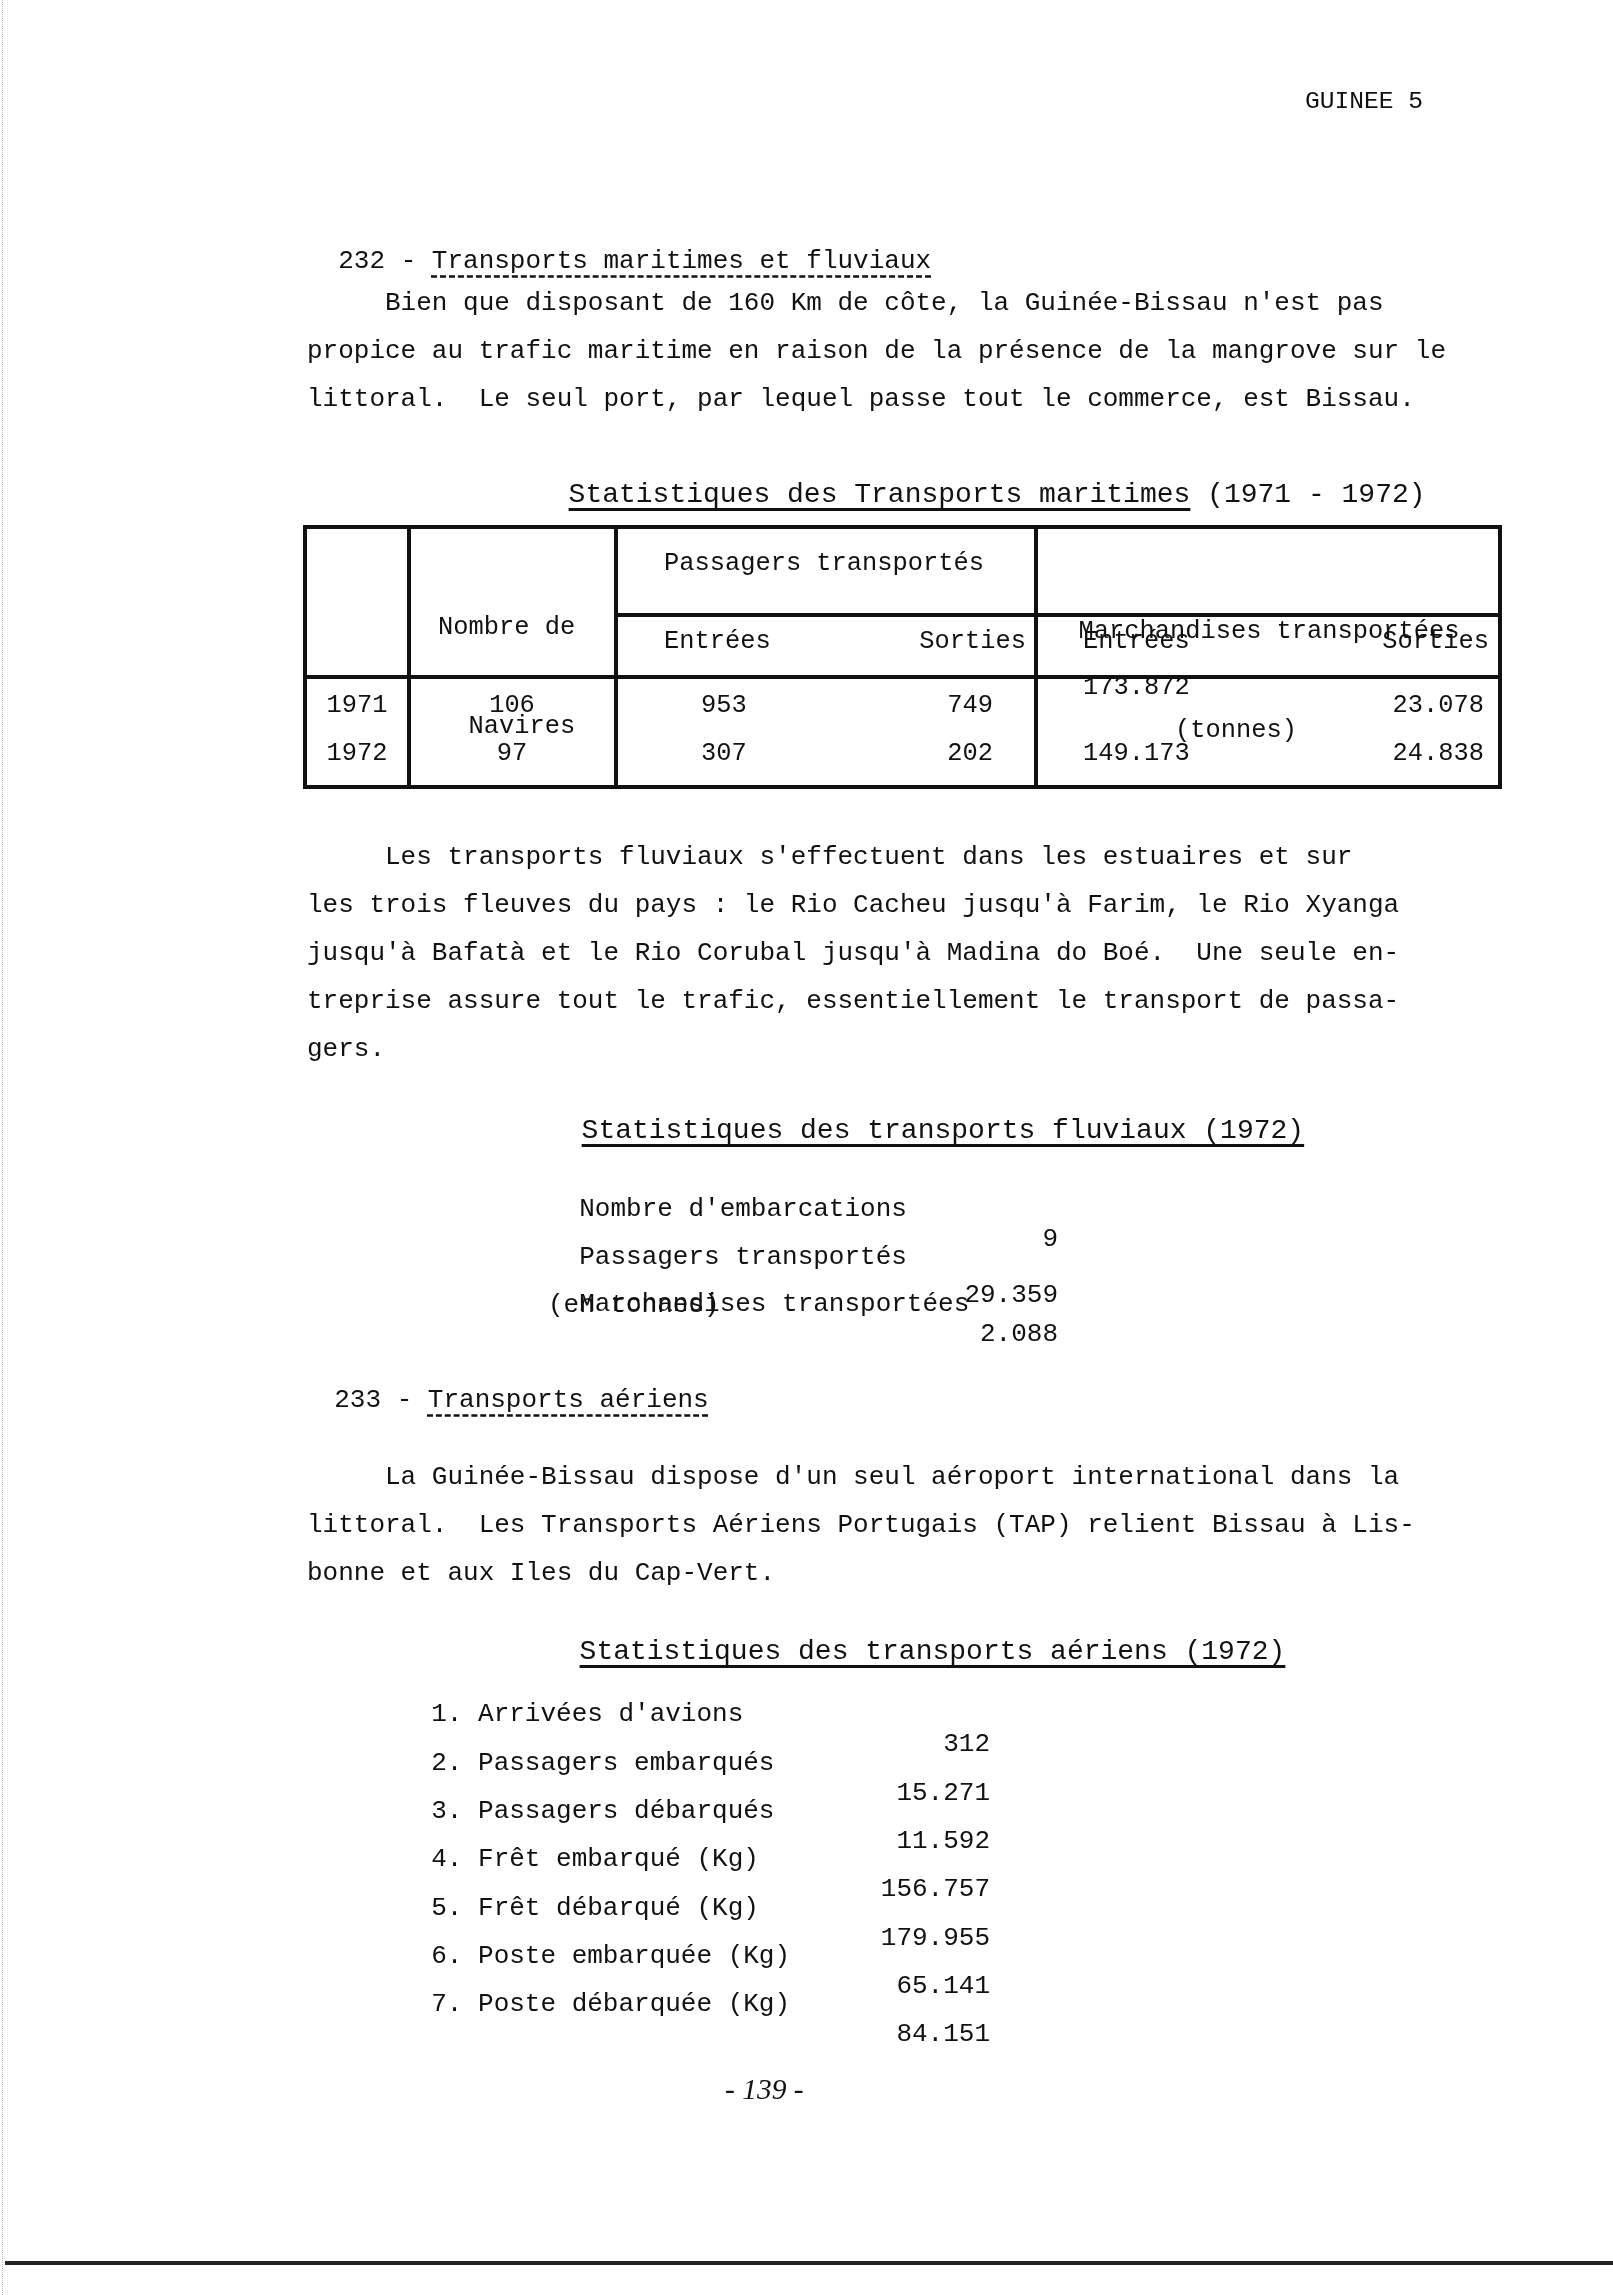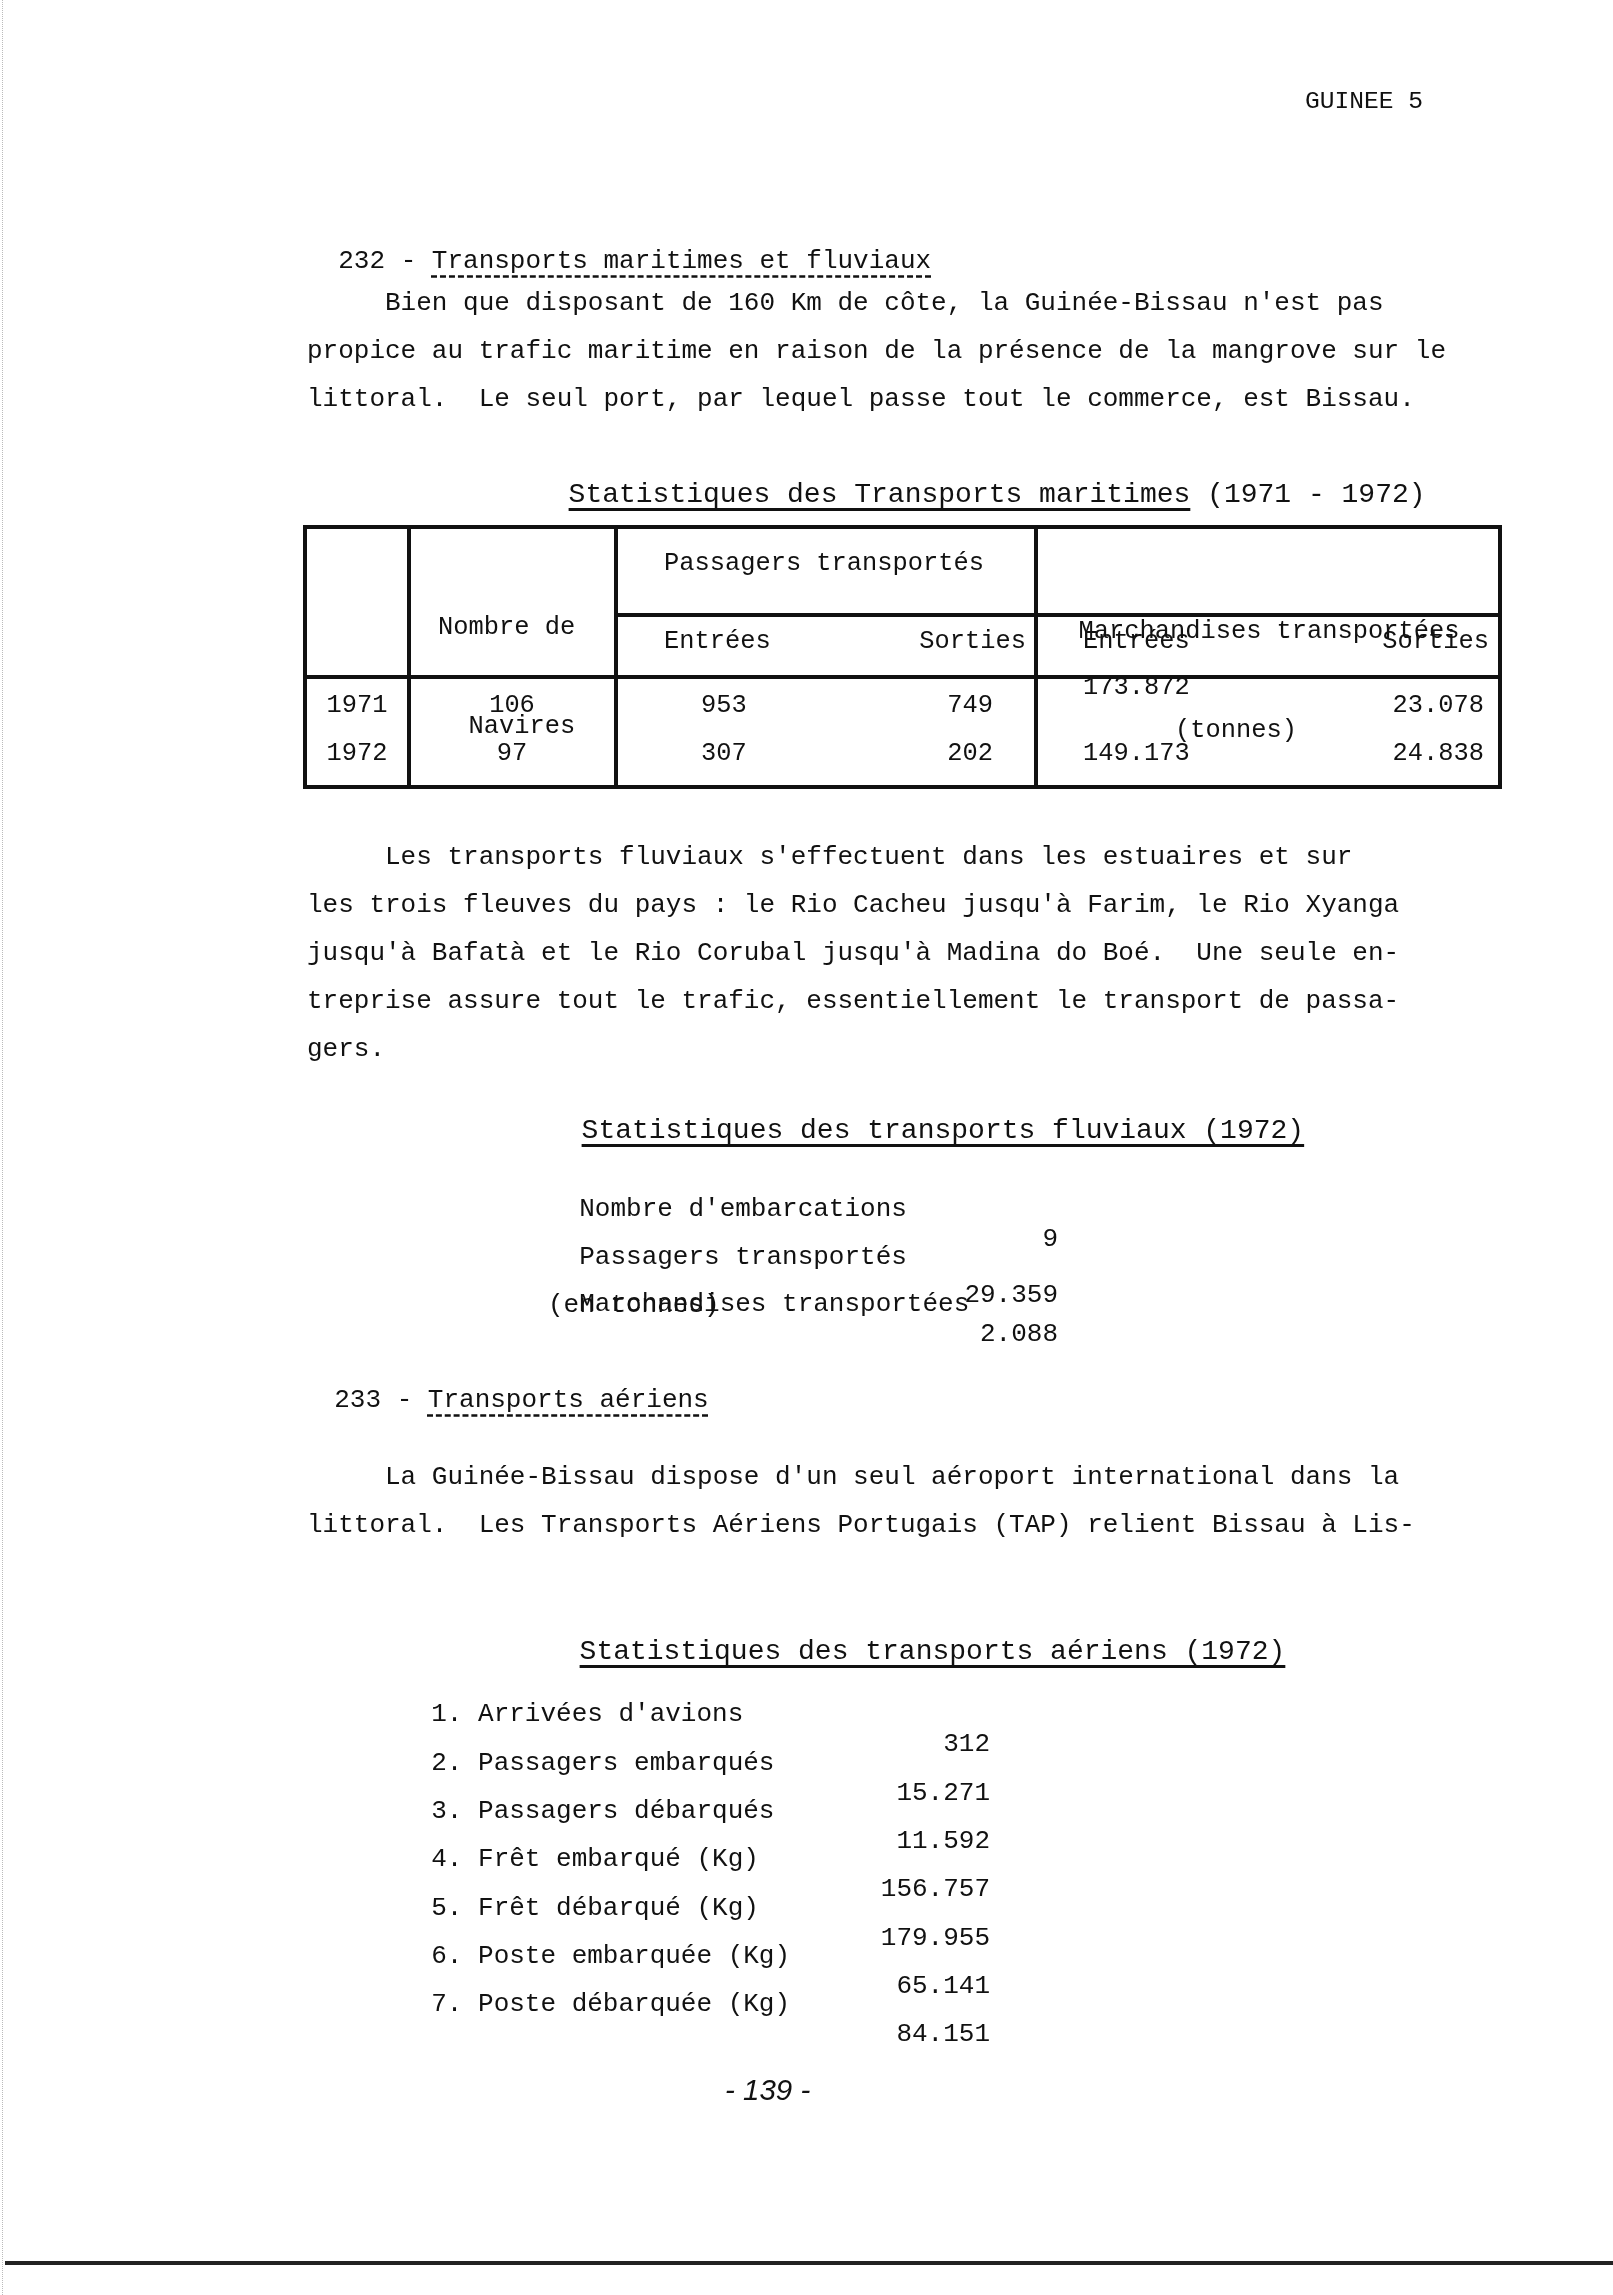--- a/index.html
+++ b/index.html
@@ -21,21 +21,21 @@
     .mtable { position: absolute; left: 303px; top: 525px; width: 1199px; height: 264px;
       border: 4.9px solid #111; box-sizing: border-box; }
     .vline { position: absolute; top: 0; bottom: 0; width: 4.1px; background: #111; }
     .hline { position: absolute; height: 4.1px; background: #111; }
     .cell { position: absolute; font-size: 25.4px; white-space: pre; }
     .cell.c { text-align: center; }
     .cell.r { text-align: right; }
 
     .stat-row { position: absolute; font-size: 26px; white-space: pre; }
     .stat-row .val { position: absolute; text-align: right; }
-    .page-num { left: 725px; top: 2073px; font-family: Liberation Sans, sans-serif; font-style: italic; font-size: 29.5px; }
+    .page-num { left: 725px; top: 2073px; font-family: Liberation Serif, serif; font-style: italic; font-size: 29.5px; }
     .bottom-rule { position: absolute; left: 4.9px; right: 0; top: 2261px; height: 4.1px; background: #222; }
     .left-edge { position: absolute; left: 1.6px; top: 0; bottom: 0; width: 0.8px; border-left: 0.8px dotted #bbb; }
   </style>
 </head>
 <body>
 
 <div class="left-edge"></div>
 
 <div class="abs header">GUINEE 5</div>
 
@@ -114,20 +114,21 @@
 </div>
 <div class="stat-row" style="left:548px; top:1290px;">(en tonnes)</div>
 
 <div class="abs sec-title" style="left:303px; top:1355px;">
   <span>233 - </span><span class="ul">Transports aériens</span>
 </div>
 
 <div class="abs para" style="top:1453px;">
   <span class="line">     La Guinée-Bissau dispose d'un seul aéroport international dans la</span>
   <span class="line">littoral.  Les Transports Aériens Portugais (TAP) relient Bissau à Lis-</span>
+  <span class="line">bonne et aux Iles du Cap-Vert.</span>
 </div>
 
 <div class="abs caption-wrap" style="left:546px; top:1605px;">
   <span class="caption">Statistiques des transports aériens (1972)</span>
 </div>
 <div class="stat-row" style="left:400px; top:1669px;">
   <span>1. Arrivées d'avions</span>
   <span class="val" style="left:328px; width:262px;">312</span>
 </div>
 <div class="stat-row" style="left:400px; top:1718px;">

